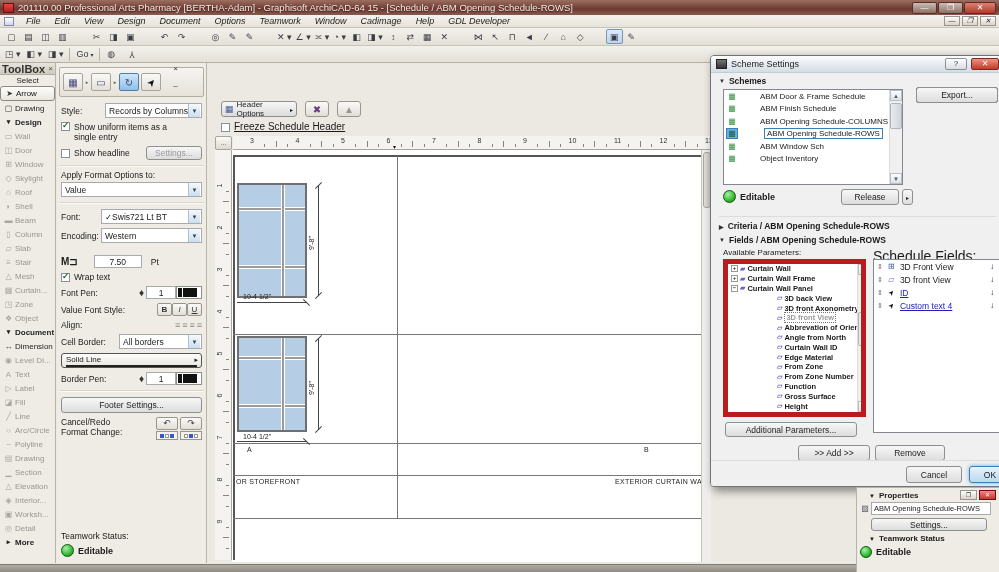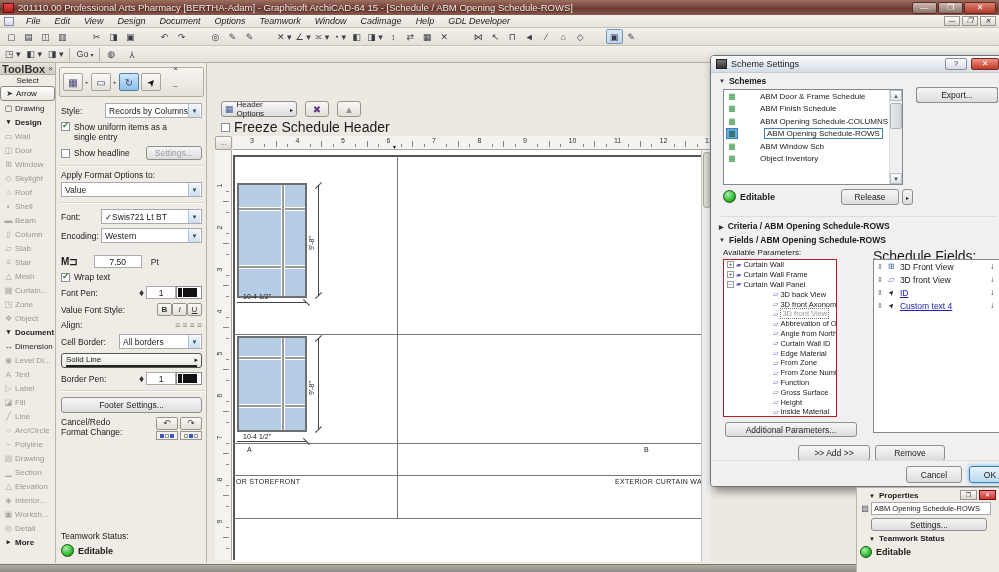--- a/index.html
+++ b/index.html
@@ -98,21 +98,21 @@
   .sched-bg { position:absolute; left:207px; top:63px; width:503px; height:509px; background:#ece9e2; }
   .panelx { position:absolute; left:170px; top:64px; width:11px; height:30px; display:flex; flex-direction:column; align-items:center; gap:8px; font-size:8px; color:#333; }
   .hdr-row { position:absolute; left:221px; top:101px; display:flex; gap:8px; align-items:center; }
   .hdropt { width:76px; height:16px; border:1px solid #8e8f8f; border-radius:3px; background:linear-gradient(#f7f7f7,#dcdcdc);
     display:flex; align-items:center; font-size:8px; padding:0 3px; gap:3px; }
   .hdropt .gi { color:#445a9a; font-size:9px; }
   .hdropt .fr { margin-left:auto; font-size:6px; }
   .sqbtn { width:24px; height:16px; border:1px solid #9a958c; border-radius:3px; background:linear-gradient(#fbfaf8,#e2ded6);
     display:flex; align-items:center; justify-content:center; font-size:10px; }
   .freeze { position:absolute; left:221px; top:122px; display:flex; align-items:center; }
-  .freeze .chklabel { font-size:14px; }
+  .freeze .chklabel { font-size:10px;text-decoration:underline; }
   .corner { position:absolute; left:215px; top:136px; width:17px; height:14px; border:1px solid #a9a49a; border-radius:2px;
     background:linear-gradient(#fbfaf8,#ddd9d0); font-size:7px; text-align:center; line-height:12px; color:#555; }
   .hruler { position:absolute; left:233px; top:136px; width:477px; height:14px; background:#f4f3f0; border-bottom:1px solid #aba69c;
     display:flex; padding-left:20px; overflow:hidden; }
   .hr-cell { width:45.5px; flex:none; position:relative; }
   .hr-cell .rnum { position:absolute; left:-3px; top:1px; font-size:7px; color:#333; }
   .hr-cell i { position:absolute; bottom:2px; width:1px; background:#8a867c; }
   .hr-cell i.a { left:25%; height:3px; } .hr-cell i.b { left:50%; height:6px; } .hr-cell i.c { left:75%; height:3px; }
   .col-marker { position:absolute; left:393px; top:143px; font-size:6px; color:#111; }
   .vruler { position:absolute; left:215px; top:150px; width:17px; height:410px; background:#f4f3f0; border-right:1px solid #aba69c;
@@ -160,21 +160,21 @@
   .vsb { position:absolute; right:0; top:0; bottom:0; width:13px; background:#f0f0f0; border-left:1px solid #dcdcdc; }
   .vsb .ar { height:11px; font-size:6px; text-align:center; line-height:11px; color:#556; border:1px solid #b9bec4; background:linear-gradient(#fdfdfd,#dfe3e7); }
   .vsb .ar.dn { position:absolute; bottom:0; left:0; right:0; }
   .vsb .vthumb { position:absolute; left:0; right:0; top:13px; height:26px; background:linear-gradient(90deg,#e8ebee,#cfd5da); border:1px solid #aeb4ba; border-radius:2px; }
   .dlgbtn { position:absolute; left:205px; width:82px; height:16px; }
   .editable-row { position:absolute; left:12px; top:134px; display:flex; align-items:center; }
   .release { position:absolute; left:130px; top:133px; width:58px; height:16px; }
   .release-arr { position:absolute; left:191px; top:133px; width:11px; height:16px; font-size:6px; }
   .crit-box { position:absolute; left:8px; top:160px; right:8px; border-top:1px solid #dcdcdc; }
   .avail-label, .schedf-label { position:absolute; font-size:8px; color:#1a1a1a; }
-  .treebox { position:absolute; left:12px; top:203px; width:114px; height:158px; background:#fff; border:1px solid #b91c1c; overflow:hidden; }
+  .treebox { position:absolute; left:12px; top:203px; width:143px; height:158px; background:#fff; border:5px solid #b91c1c; overflow:hidden;font-weight:bold; }
   .tree-row { height:9.8px; display:flex; align-items:center; font-size:7.5px; color:#1a1a1a; padding-left:3px; white-space:nowrap; }
   .tree-row .exp { width:7px; height:7px; border:1px solid #999; font-size:6px; line-height:5px; text-align:center; color:#333; margin-right:2px; background:#fff; flex:none; }
   .tree-row .exp:empty { border:none; background:none; }
   .tree-row .tg { color:#6868b8; font-size:7px; margin-right:2px; flex:none; }
   .tree-row.lvl1 { padding-left:40px; }
   .tree-row.sel .tlabel { color:#999; border:1px dotted #777; padding:0 1px; }
   .fieldsbox { position:absolute; left:162px; top:203px; width:133px; height:174px; background:#fff; border:1px solid #828790; overflow:hidden; }
   .field-row { height:13px; display:flex; align-items:center; font-size:8px; padding:0 3px; gap:3px; }
   .field-row .fh { color:#667; font-size:7px; flex:none; }
   .field-row .fi { font-size:8px; flex:none; width:11px; text-align:center; }

